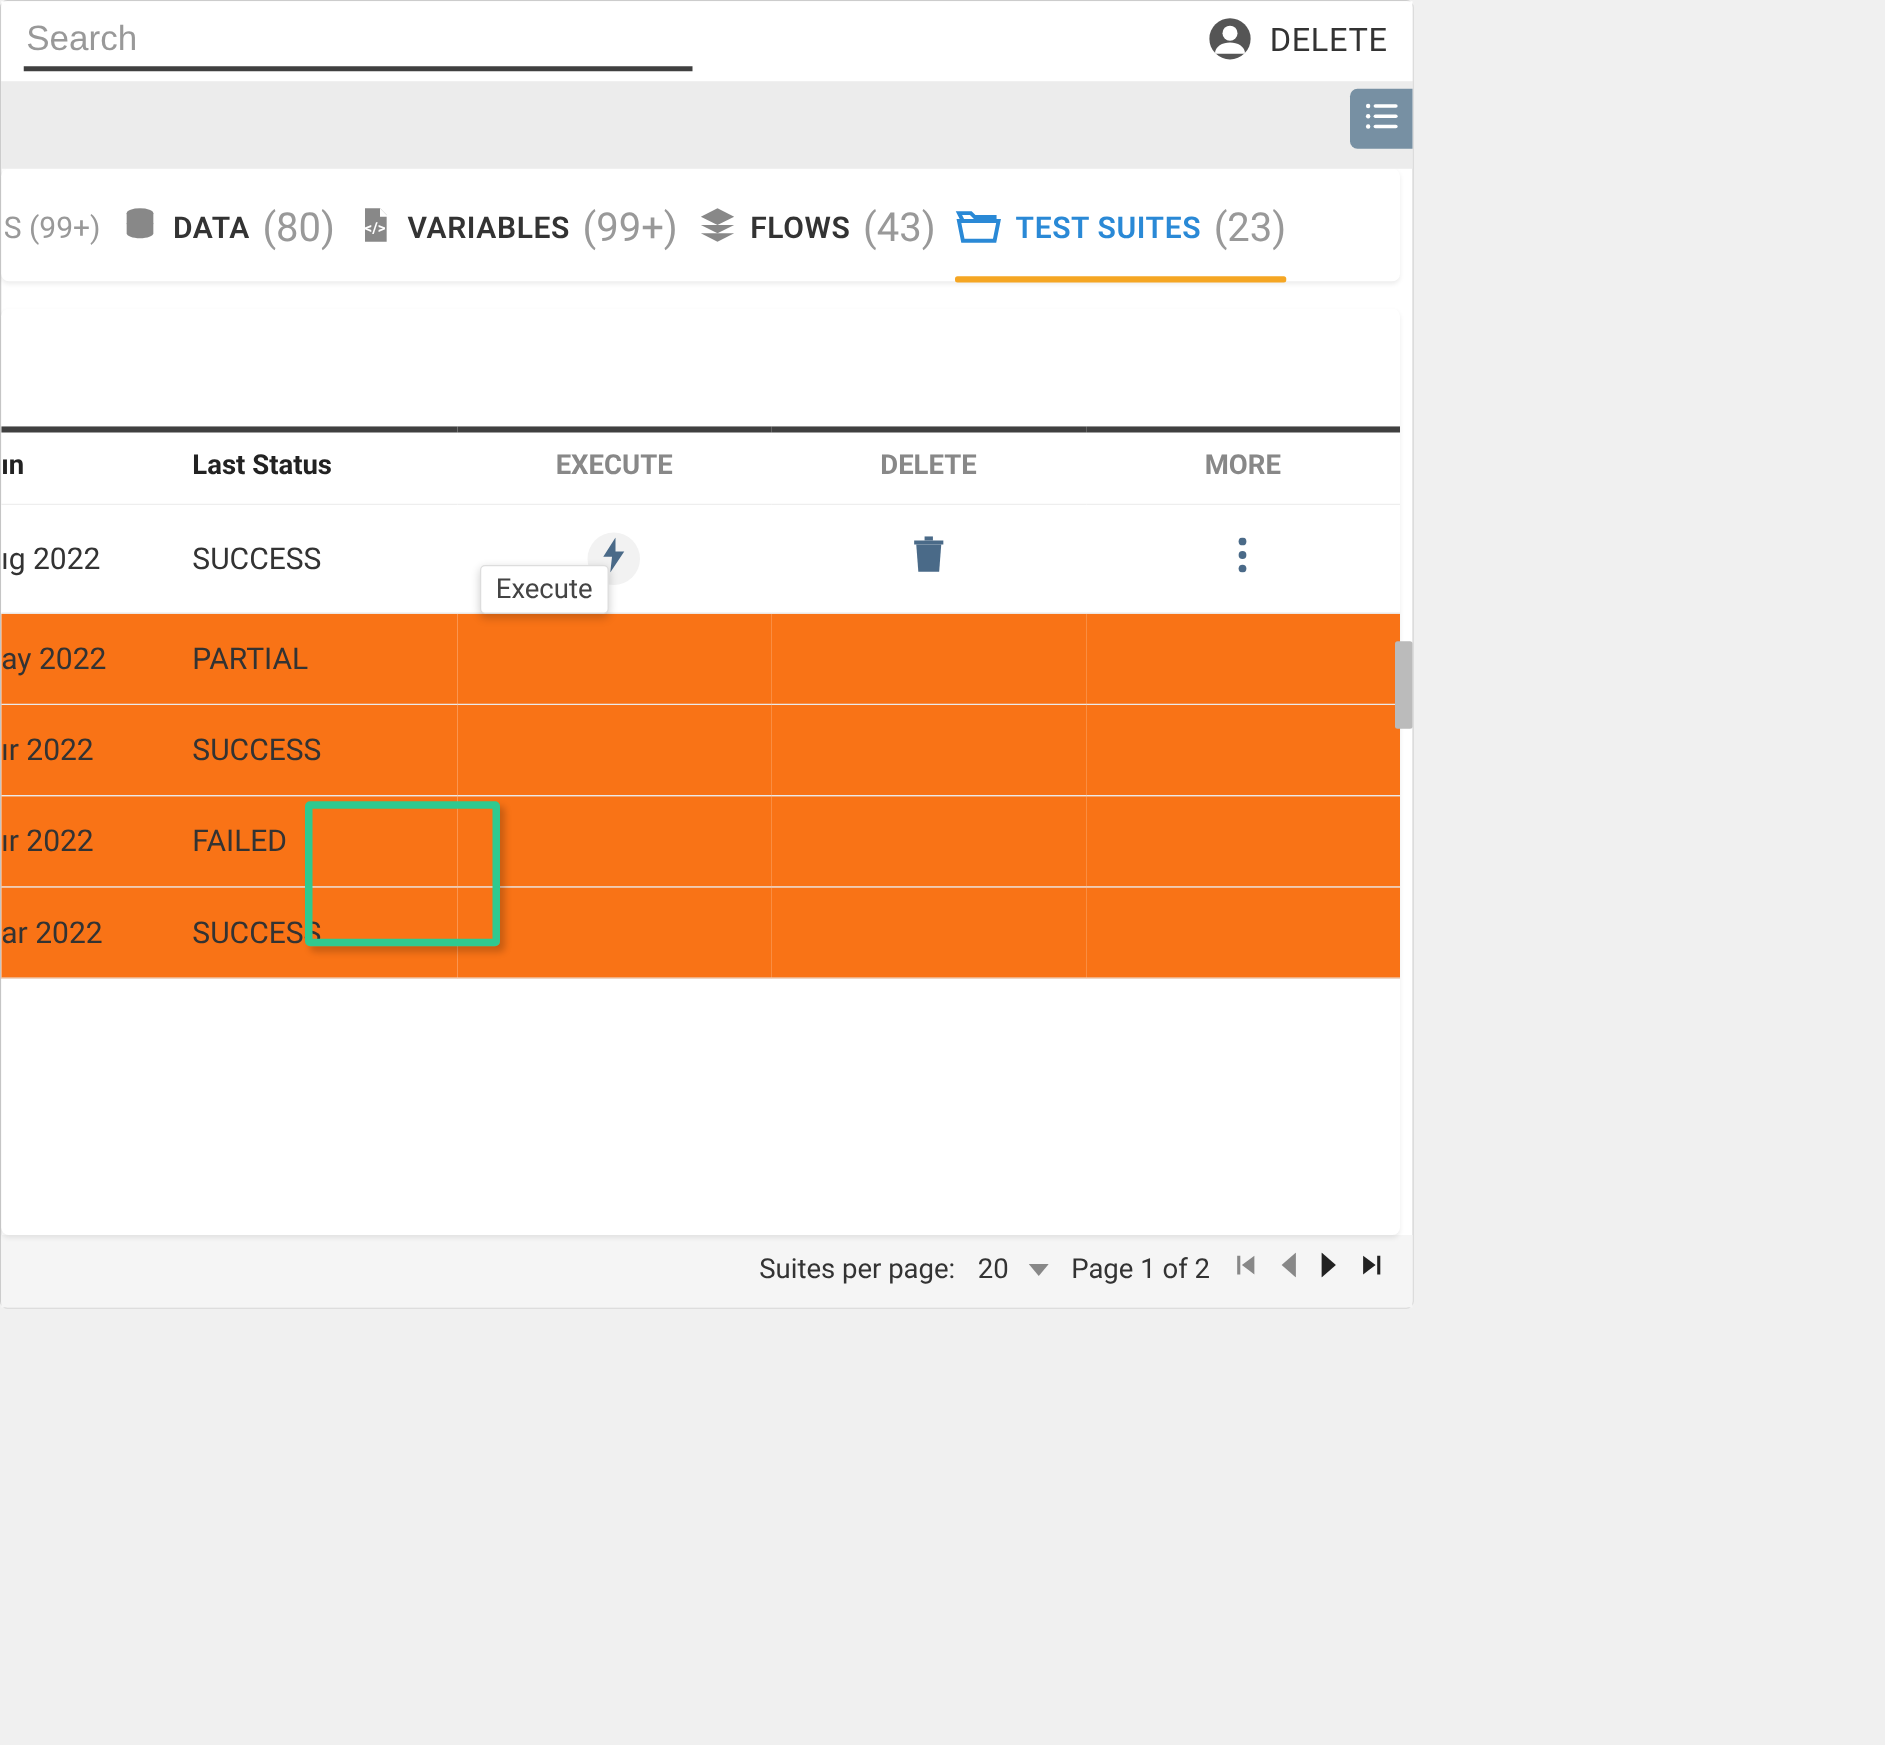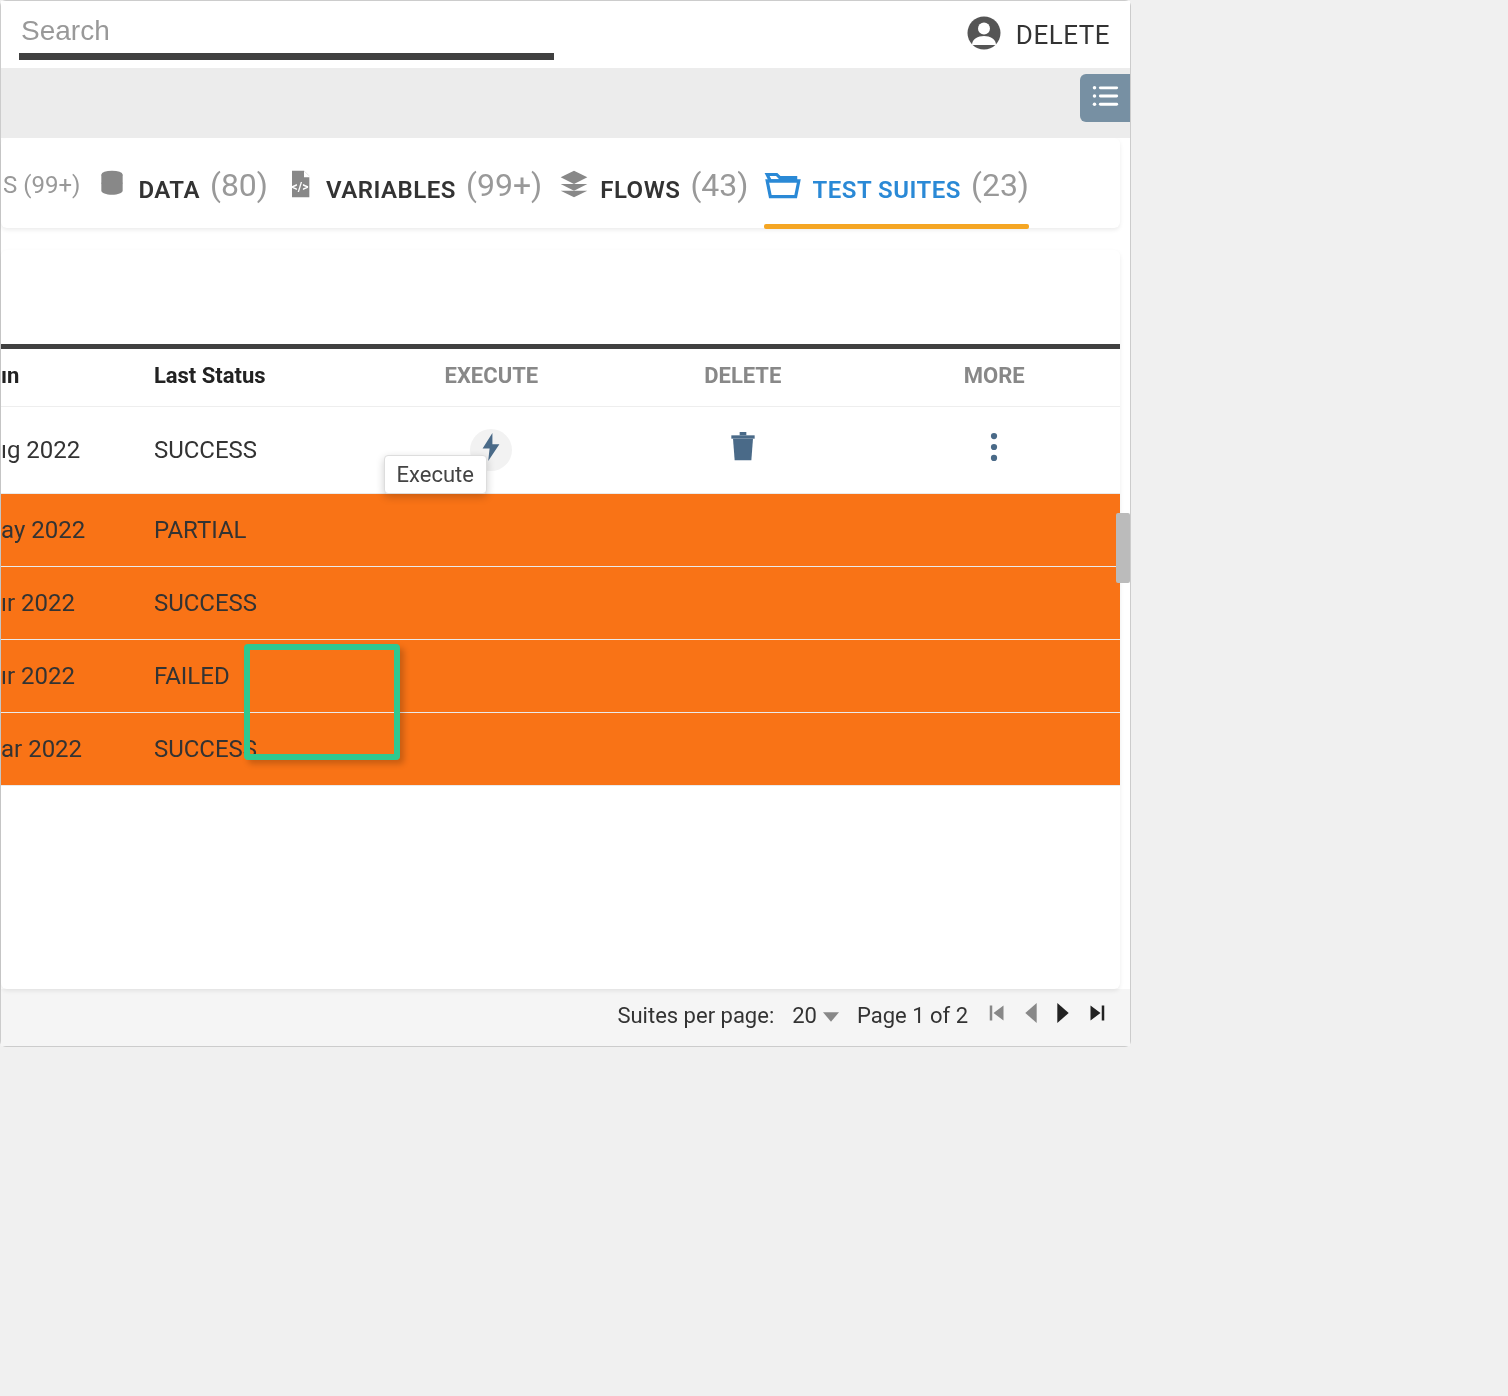--- a/index.html
+++ b/index.html
@@ -26,21 +26,21 @@
       padding: 8px 20px 8px 10px;
       background: #fff;
     }
     .search-wrap {
       flex: 0 0 535px;
       margin-left: 8px;
     }
     .search-input {
       width: 100%;
       border: none;
-      border-bottom: 7px solid #404040;
+      border-bottom: 4px solid #404040;
       font-size: 28px;
       padding: 6px 2px;
       outline: none;
       background: transparent;
       color: #333;
     }
     .search-input::placeholder { color: #999; }
     .spacer { flex: 1; }
     .user {
       display: flex;
@@ -76,21 +76,21 @@
       margin: 0 10px 0 0;
       border-radius: 6px;
       box-shadow: 0 2px 4px rgba(0,0,0,0.08);
       display: flex;
       align-items: center;
       padding: 28px 20px 24px 2px;
       gap: 16px;
     }
     .tab {
       display: flex;
-      align-items: flex-end;
+      align-items: center;
       gap: 10px;
       cursor: pointer;
       position: relative;
     }
     .tab-icon { flex-shrink: 0; }
     .tab-label {
       font-size: 24px;
       font-weight: 600;
       color: #333;
       letter-spacing: 0.5px;
@@ -210,21 +210,21 @@
       align-items: center;
       justify-content: flex-end;
       gap: 18px;
       font-size: 22px;
       color: #333;
     }
     .footer .lbl { color: #333; }
     .footer .pp {
       display: flex;
       align-items: flex-end;
-      gap: 6px;
+      gap: 16px;
     }
     .footer .nav-icons {
       display: flex;
       align-items: center;
       gap: 18px;
     }
     .nav-btn {
       cursor: pointer;
       display: flex;
       align-items: center;

